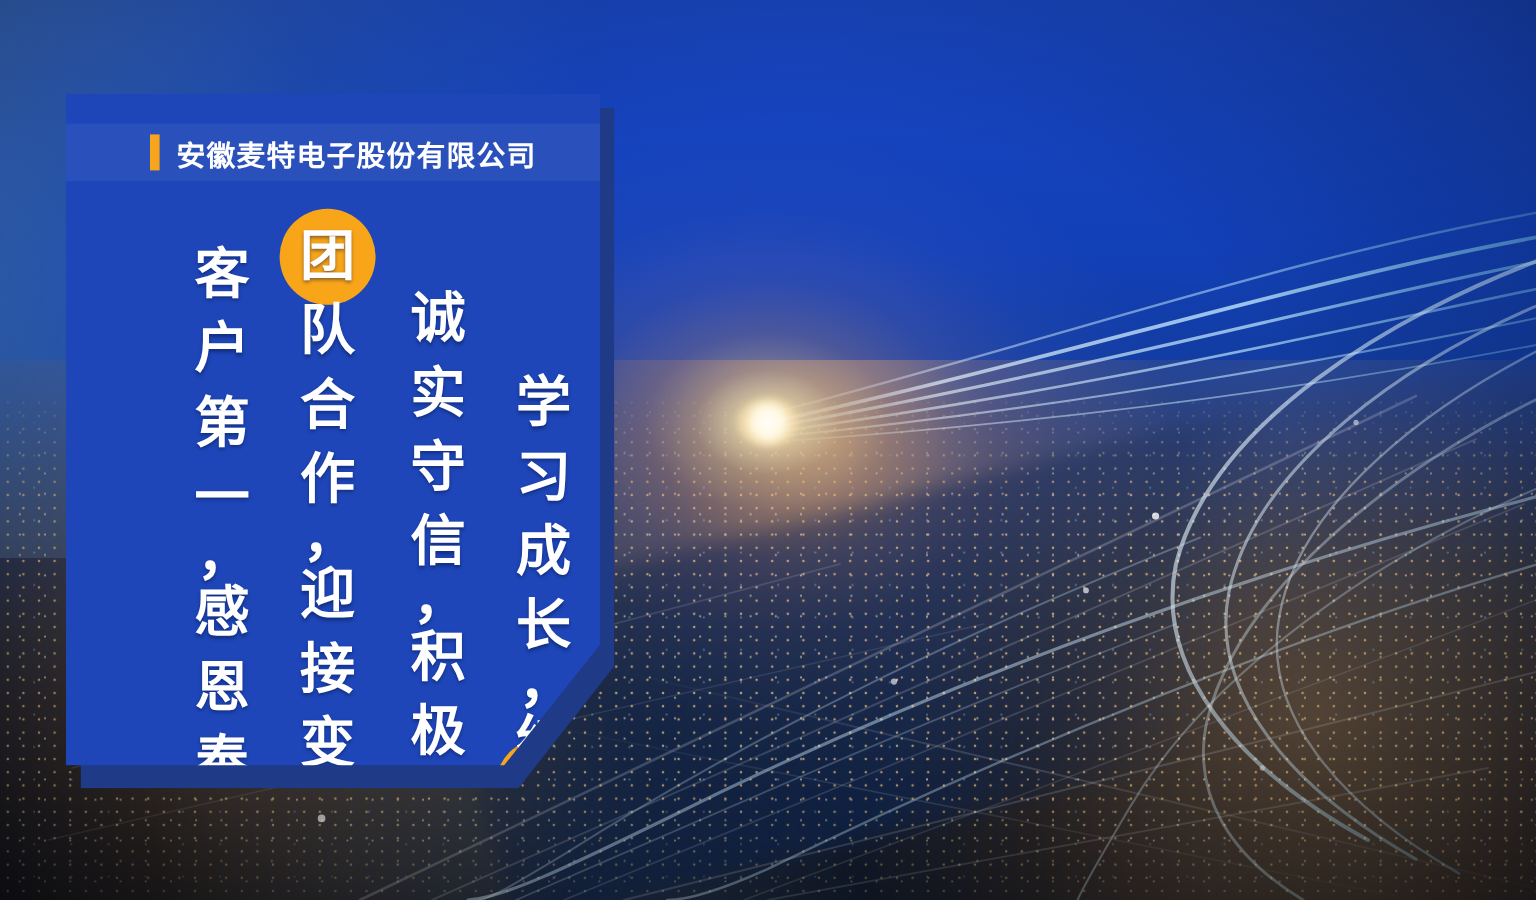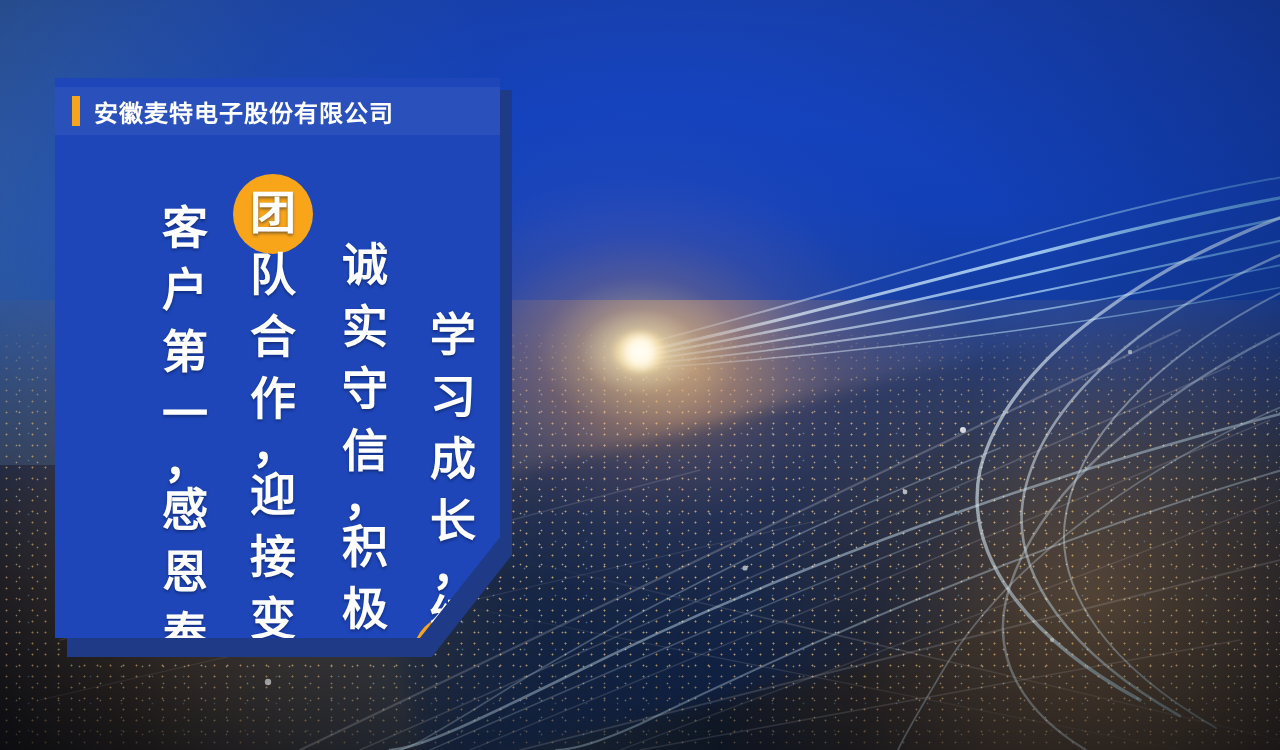--- a/index.html
+++ b/index.html
@@ -153,26 +153,27 @@
     top: 0;
     width: 445px;
     height: 560px;
     background: #1e46b8;
     clip-path: polygon(0 0, 100% 0, 100% 82%, 82% 100%, 0 100%);
   }
 
   .card-titlebar {
     position: absolute;
     left: 0;
-    top: 9px;
+    top: 25px;
     width: 100%;
     height: 48px;
     background: rgba(255,255,255,.055);
     display: flex;
     align-items: center;
+    justify-content: center;
   }
   .title-accent {
     width: 8px;
     height: 30px;
     background: #f7a51c;
     margin-left: 17px;
     flex: none;
   }
   .title-text {
     margin-left: 14px;

